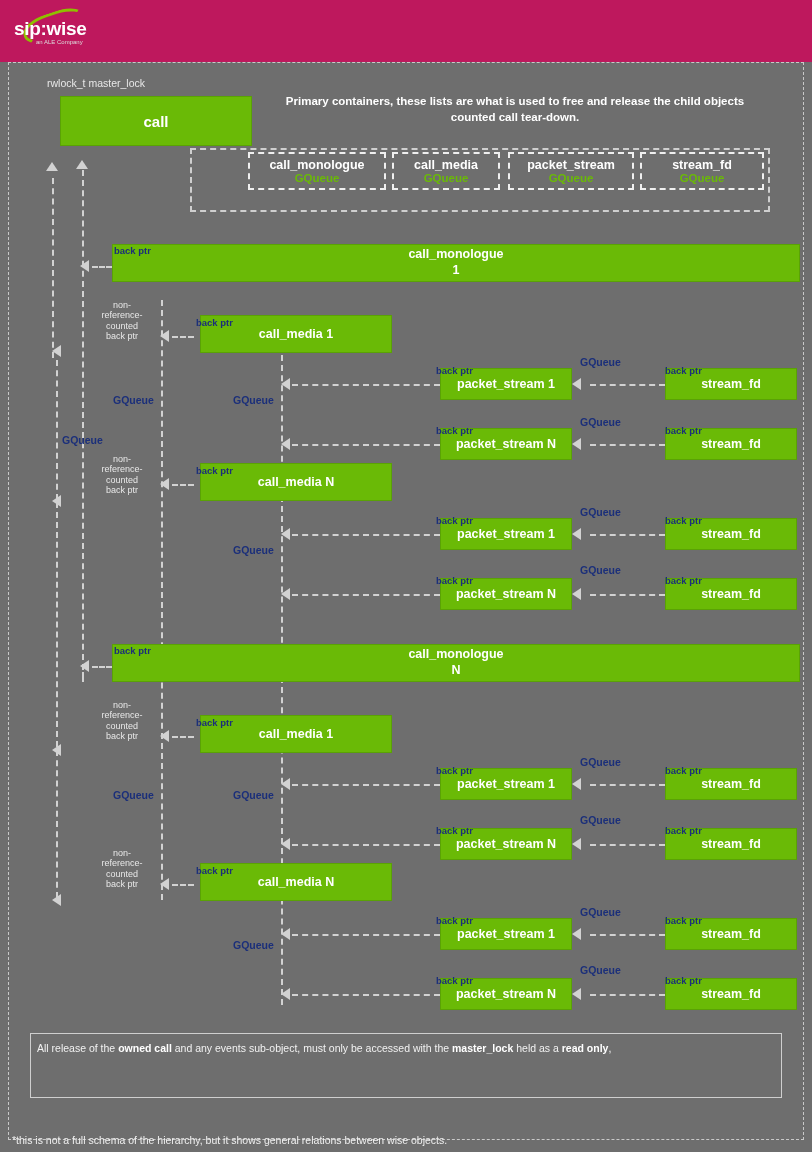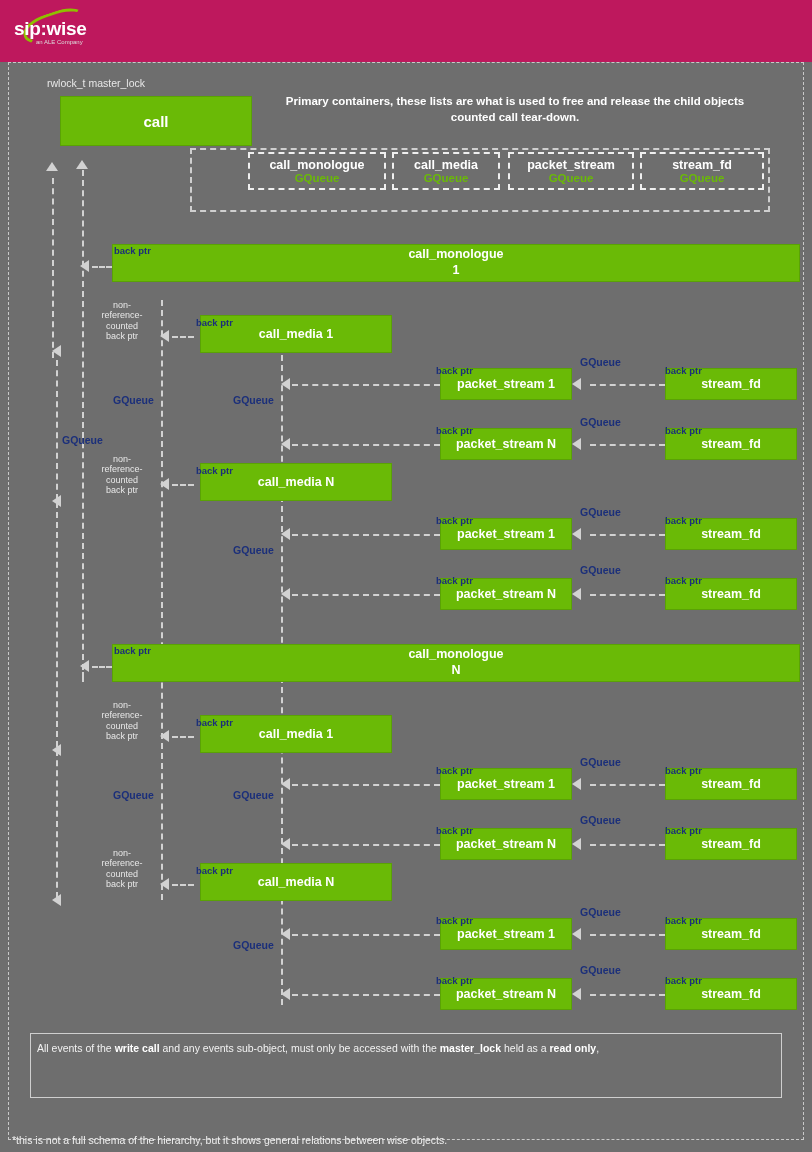--- a/index.html
+++ b/index.html
@@ -402,17 +402,17 @@
 </div>
 <div class="lbl nrc" style="left:92px;top:848px;width:60px;">
   <span>non-</span><br>
   <span>reference-</span><br>
   <span>counted</span><br>
   <span>back ptr</span>
 </div>
 
 <div class="notebox">
   <div>
-    <span>All events of the </span><b>write call</b><span> and any events sub-object, must only be accessed with the </span><b>master_lock</b><span> held as a </span><b>read only</b><span>,</span>
+    <span>All release of the </span><b>owned call</b><span> and any events sub-object, must only be accessed with the </span><b>master_lock</b><span> held as a </span><b>read only</b><span>,</span>
   </div>
 </div>
 
 <div class="footnote">*this is not a full schema of the hierarchy, but it shows general relations between wise objects.</div>
 
 </body></html>

